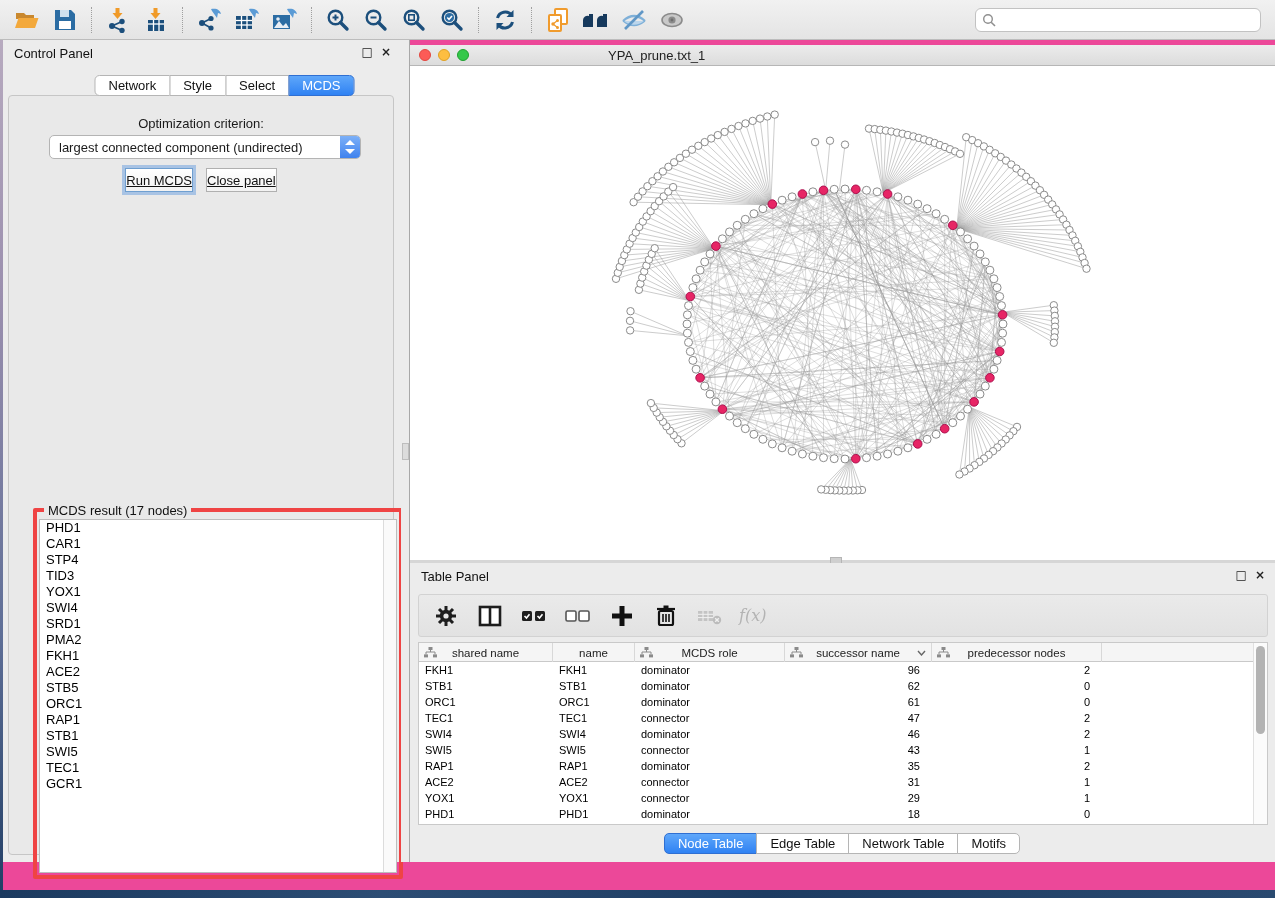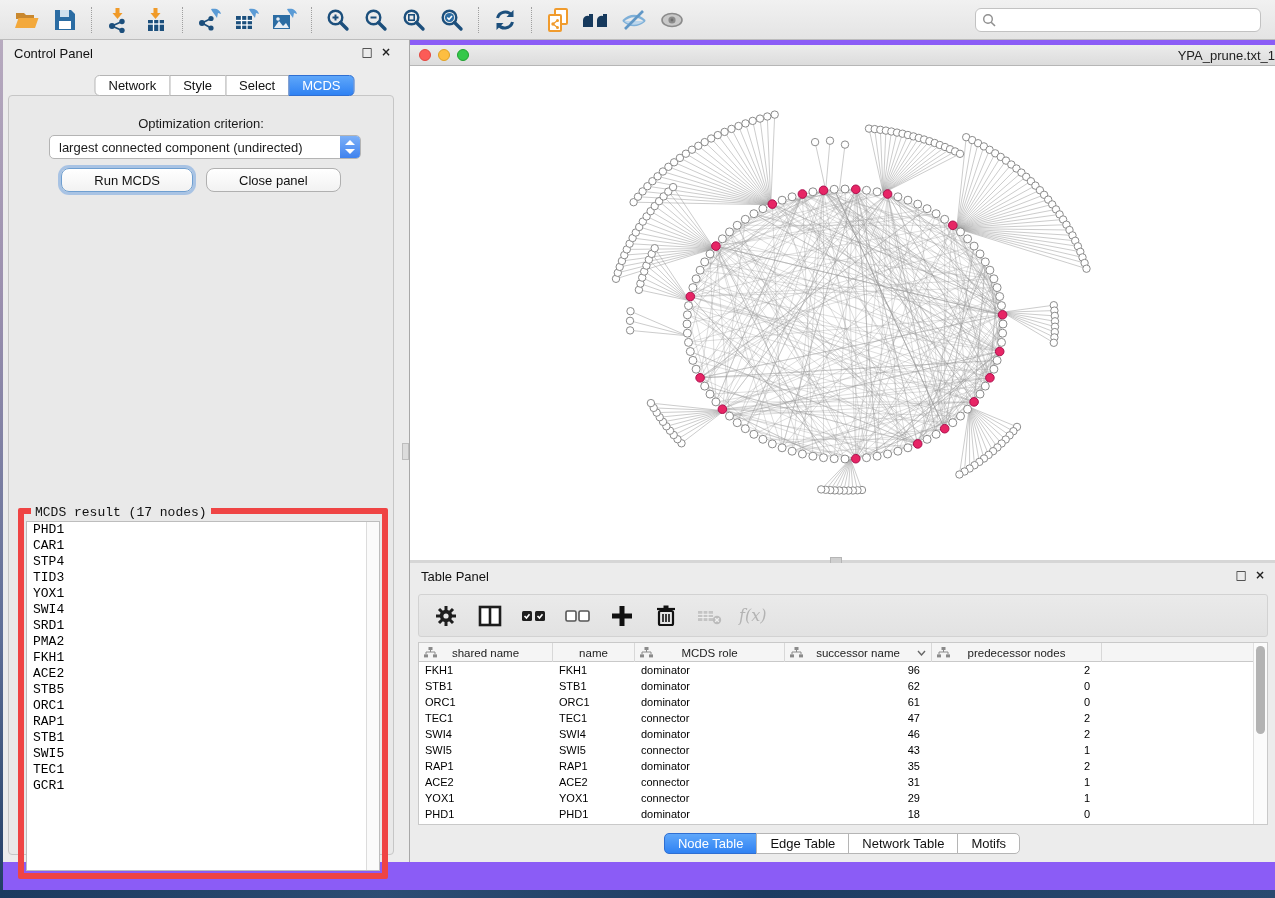--- a/index.html
+++ b/index.html
@@ -1,18 +1,18 @@
 <!DOCTYPE html>
 <html><head>
 <meta charset="utf-8">
 <style>
   * { margin:0; padding:0; box-sizing:border-box; }
   html,body { width:1275px; height:898px; overflow:hidden; }
   body { font-family:"Liberation Sans", sans-serif; font-size:13px; color:#1a1a1a; background:#ececec; }
-  .app { position:absolute; inset:0; width:1275px; height:898px; background:#8b5cf6; }
+  .app { position:absolute; inset:0; width:1275px; height:898px; background:#ec4899; }
 
   
   .desk-left { position:absolute; left:0; top:40px; width:3px; height:850px;
     background:linear-gradient(180deg,#b7aabf 0%,#9b8fae 30%,#5f6f97 70%,#223f66 100%); }
   .desk-bottom { position:absolute; left:0; top:890px; width:1275px; height:8px;
     background:linear-gradient(90deg,#1b3a5f,#2c4d74 30%,#1d3c62 60%,#2a4a70); }
 
   
   .toolbar { position:absolute; left:0; top:0; width:1275px; height:40px;
     background:linear-gradient(#f1f1f1,#e4e4e4); border-bottom:1px solid #bcbcbc;
@@ -44,46 +44,46 @@
   .opt-label { position:absolute; left:0; width:100%; top:20px; text-align:center; font-size:13px; }
   .dropdown { position:absolute; left:40px; top:39px; width:312px; height:24px; background:#fff;
     border:1px solid #b4b4b4; border-radius:5px; display:flex; align-items:center; cursor:default; }
   .dropdown .dd-text { flex:1; padding-left:9px; font-size:13px; white-space:nowrap; overflow:hidden; }
   .dd-stepper { width:20px; height:22px; border-radius:0 4px 4px 0;
     background:linear-gradient(#7cb0f8,#3f82ee); position:relative; }
   .dd-stepper i { position:absolute; left:5px; width:0; height:0; border-left:5px solid transparent; border-right:5px solid transparent; }
   .dd-up { top:4px; border-bottom:5px solid #fff; }
   .dd-down { bottom:4px; border-top:5px solid #fff; }
   .btn-row { position:absolute; left:0; top:72px; width:100%; display:flex; justify-content:center; gap:13px; }
-  .mac-btn { background:linear-gradient(#ffffff,#f2f2f2); border:1px solid #b0b0b0; border-radius:8px;
-    font-size:13px; padding:3px 32px; height:24px; cursor:default; font-family:inherit; color:#111; }
+  .mac-btn { background:linear-gradient(#ffffff,#f2f2f2); border:1px solid #b0b0b0; border-radius:0;
+    font-size:13px; padding:3px 0; height:24px; cursor:default; font-family:inherit; color:#111;text-decoration:underline; }
   .mac-btn.focus { border-color:#6f9fd0; box-shadow:0 0 0 3px rgba(125,170,225,.6); }
-  .groupbox { position:absolute; left:9px; top:412px; width:370px; height:371px;
-    border:6px solid #ef4444; border-radius:2px;font-family:Liberation Mono, monospace; }
+  .groupbox { position:absolute; left:24px; top:412px; width:370px; height:371px;
+    border:4px solid #ef4444; border-radius:2px; }
   .groupbox .legend { position:absolute; left:7px; top:-9px; background:#e9e9e9; padding:0 4px;
     font-size:13px; color:#111; }
   .mcds-list { position:absolute; left:2px; right:2px; top:7px; bottom:2px; background:#fff;
     border:1px solid #bdbdbd; overflow:hidden; }
   .mcds-scroll { position:absolute; right:0; top:0; bottom:0; width:13px; background:#fafafa; border-left:1px solid #dcdcdc; }
   .mcds-item { font-size:13px; line-height:16px; padding-left:6px; color:#000; }
 
   
   .vsplit { position:absolute; left:401px; top:40px; width:9px; height:822px; background:#ececec; border-right:1px solid #a8a8a8; }
   .vsplit .grip { position:absolute; left:1px; top:403px; width:7px; height:17px; background:#dcdcdc; border:1px solid #bdbdbd; }
 
   
   .netwin { position:absolute; left:410px; top:45px; width:865px; height:515px; background:#fff; }
   .net-titlebar { position:absolute; left:0; top:0; width:100%; height:21px;
     background:linear-gradient(#ececec,#dcdcdc); border-bottom:1px solid #b6b6b6; }
   .lights { position:absolute; left:9px; top:4px; display:flex; gap:7px; }
   .light { width:12px; height:12px; border-radius:50%; }
   .light.red { background:#fc5b57; border:1px solid #e2463f; }
   .light.yellow { background:#fdbe41; border:1px solid #dfa123; }
   .light.green { background:#34c84a; border:1px solid #1fa02f; }
-  .net-title { position:absolute; left:0; right:0; top:3px; text-align:right; padding-left:190px;
+  .net-title { position:absolute; left:8px; right:0; top:3px; text-align:left; padding-left:190px;
     font-size:13px; color:#222; }
   .net-canvas { position:absolute; left:0; top:21px; width:865px; height:494px; background:#fff; }
   .hsplit { position:absolute; left:410px; top:560px; width:865px; height:3px; background:#d6d6d6; }
   .hsplit .grip { position:absolute; left:420px; top:-3px; width:12px; height:8px; background:#cfcfcf; border:1px solid #b5b5b5; }
 
   
   .tpanel { position:absolute; left:410px; top:563px; width:865px; height:299px; background:#ececec; }
   .tp-toolbar { position:absolute; left:8px; top:31px; width:850px; height:43px;
     background:linear-gradient(#eaeaea,#e2e2e2); border:1px solid #d2d2d2; border-radius:3px;
     display:flex; align-items:center; padding-left:12px; gap:14px; }

